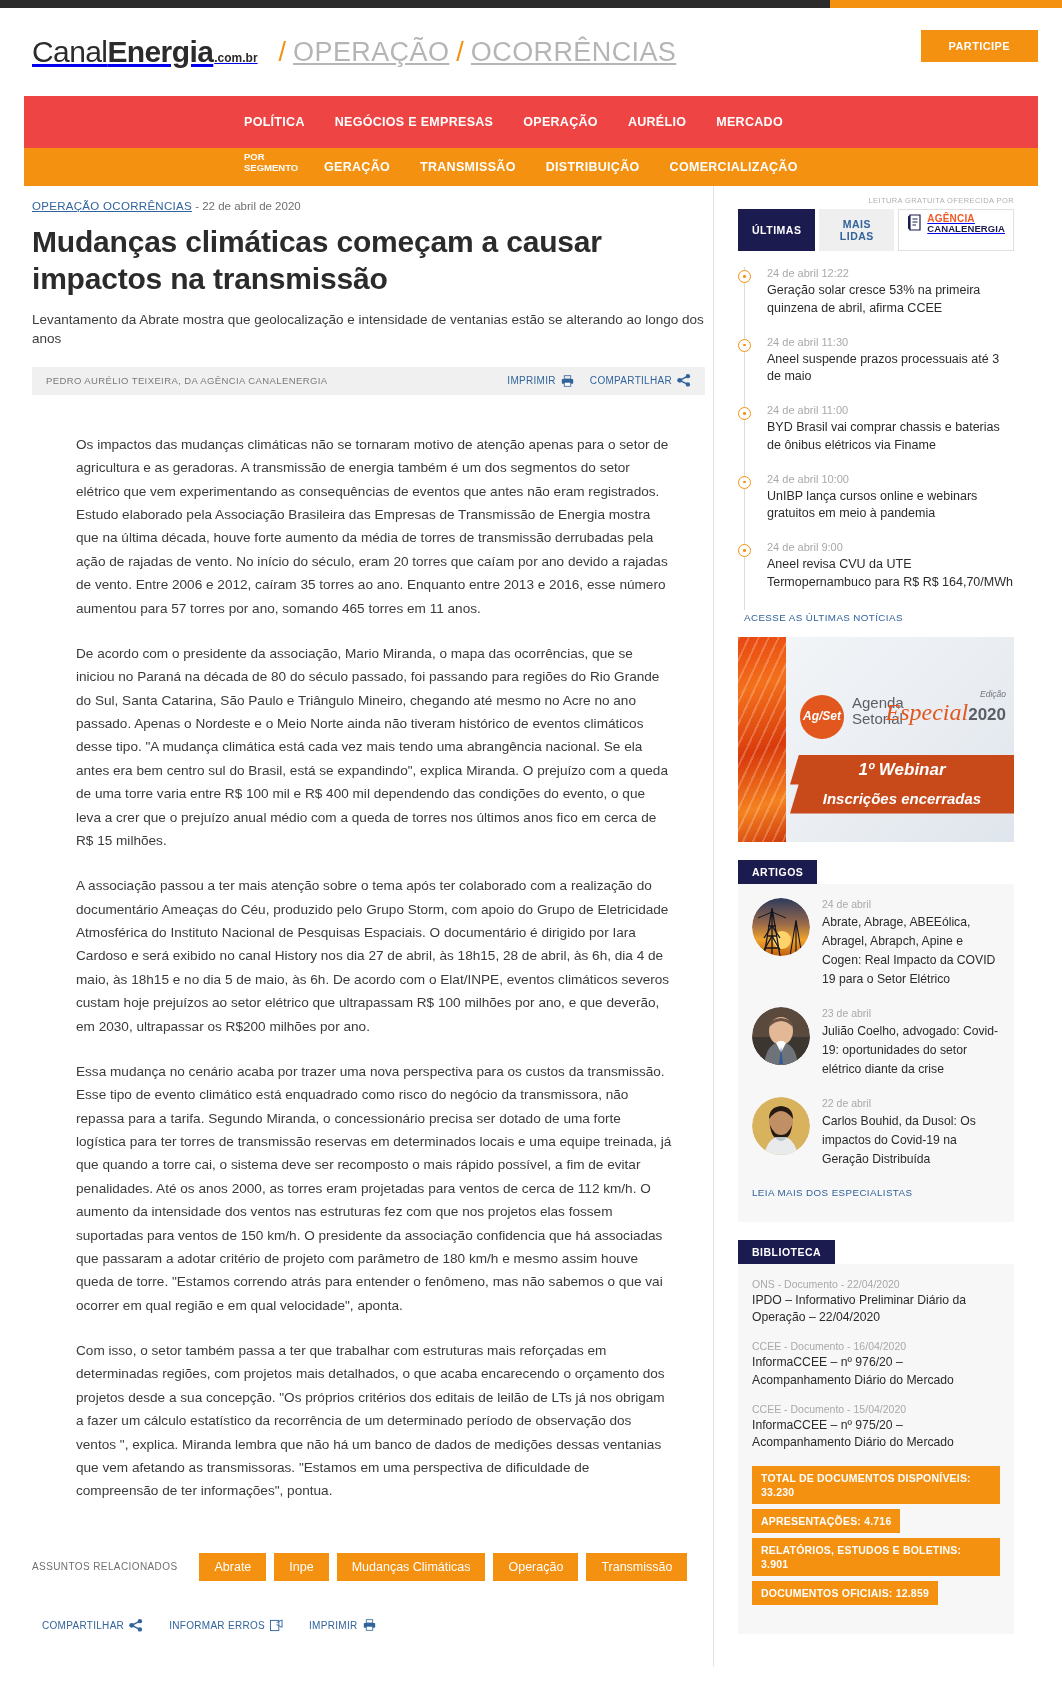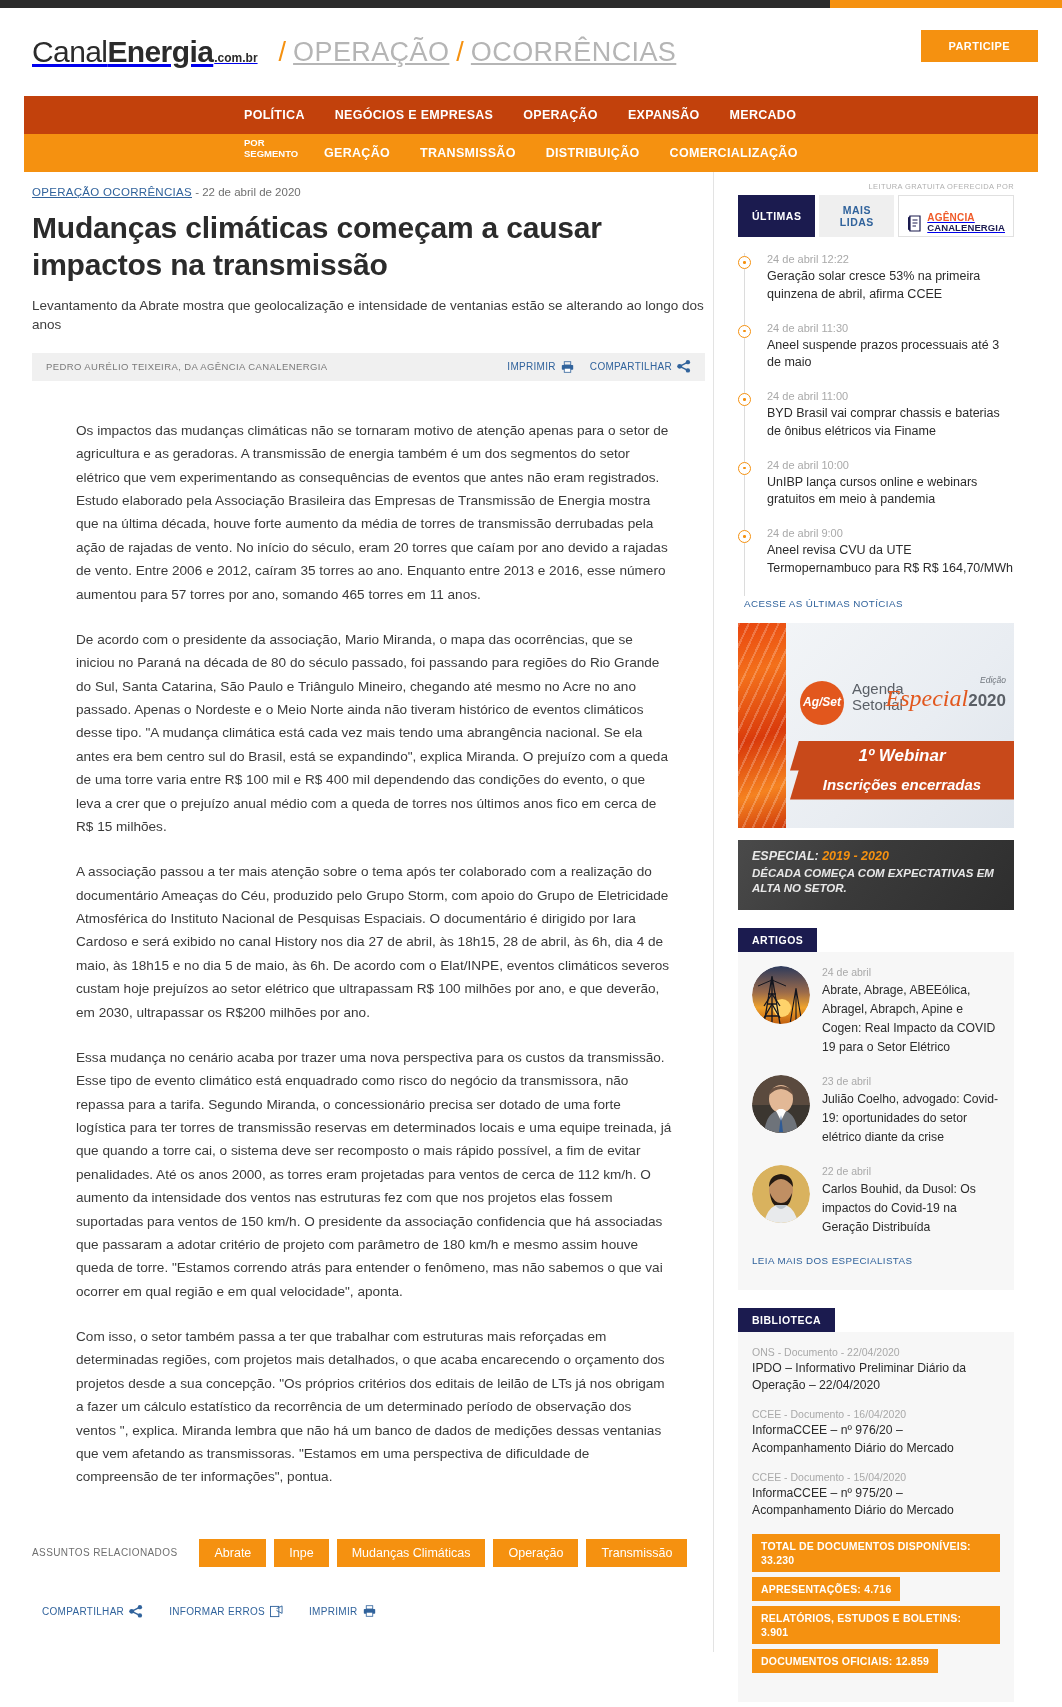--- a/index.html
+++ b/index.html
@@ -31,21 +31,21 @@
   .participe {
     position: absolute; right: 24px; top: 22px;
     background: #f59110; color: #fff; border: none;
     font-size: 11px; font-weight: 700; letter-spacing: .4px;
     padding: 10px 28px; cursor: pointer;
     font-family: "Liberation Sans", sans-serif;
   }
 
   
   .nav-main {
-    background: #c2410c; height: 38px; display: flex; align-items: center;
+    background: #ef4444; height: 52px; display: flex; align-items: center;
     margin: 0 24px; padding-left: 220px;
   }
   .nav-main a {
     color: #fff; text-decoration: none; font-size: 12.5px; font-weight: 700;
     letter-spacing: .3px; margin-right: 30px;
   }
   .nav-sub {
     background: #f59110; height: 38px; display: flex; align-items: center;
     margin: 0 24px; padding-left: 220px; position: relative;
   }
@@ -105,21 +105,21 @@
   .lgo-line { text-align: right; font-size: 7.5px; color: #b0b0b0; letter-spacing: .4px; padding-bottom: 4px; }
   .tabrow { display: flex; align-items: stretch; gap: 4px; position: relative; }
   .tab {
     font-size: 10.5px; font-weight: 700; letter-spacing: .5px; padding: 9px 14px;
     cursor: pointer; border: none; font-family: "Liberation Sans", sans-serif;
   }
   .tab.active { background: #1b1b4f; color: #fff; }
   .tab.inactive { background: #efefef; color: #31639c; }
   .agencia-box {
     margin-left: auto; border: 1px solid #e0e0e0; padding: 4px 8px;
-    display: flex; align-items: flex-end; gap: 5px; background: #fff;
+    display: flex; align-items: flex-start; gap: 5px; background: #fff;
   }
   .ag-txt { line-height: 9.5px; }
   .ag-txt .l1 { font-size: 10px; font-weight: 700; color: #f05a28; letter-spacing: .2px; }
   .ag-txt .l2 { font-size: 9.5px; font-weight: 700; color: #1b1b4f; letter-spacing: .1px; }
 
   .news-list { margin-top: 16px; border-left: 1px solid #dcdcdc; margin-left: 6px; padding-left: 0; }
   .news-item { position: relative; padding: 0 0 18px 22px; }
   .news-item .dot {
     position: absolute; left: -7px; top: 3px; width: 13px; height: 13px;
     border-radius: 50%; border: 1.5px solid #f59110; background: #fff;
@@ -222,21 +222,21 @@
     <span class="sep">/</span>
     <a class="crumb" href="#">OCORRÊNCIAS</a>
   </nav>
   <button class="participe">PARTICIPE</button>
 </header>
 
 <nav class="nav-main">
   <a href="#">POLÍTICA</a>
   <a href="#">NEGÓCIOS E EMPRESAS</a>
   <a href="#">OPERAÇÃO</a>
-  <a href="#">EXPANSÃO</a>
+  <a href="#">AURÉLIO</a>
   <a href="#">MERCADO</a>
 </nav>
 <nav class="nav-sub">
   <div class="por-segmento">
     <div>POR</div>
     <div>SEGMENTO</div>
   </div>
   <div class="links">
     <a href="#">GERAÇÃO</a>
     <a href="#">TRANSMISSÃO</a>
@@ -390,27 +390,20 @@
       </span>
       <span class="especial-script">
         <span class="ed" style="display:block">Edição</span>
         <span class="esp">Especial</span><span class="yr">2020</span>
       </span>
       <span class="ribbon r1">1º Webinar</span>
       <span class="ribbon r2">Inscrições encerradas</span>
     </a>
 
     
-    <a class="banner-especial" href="#" style="display:block;text-decoration:none;">
-      <span class="l1" style="display:block">
-        <span>ESPECIAL:</span>
-        <b>2019 - 2020</b>
-      </span>
-      <span class="l2" style="display:block">DÉCADA COMEÇA COM EXPECTATIVAS EM ALTA NO SETOR.</span>
-    </a>
 
     
     <span class="sec-badge">ARTIGOS</span>
     <div class="sec-panel">
 
       <div class="art-item">
         <span class="art-thumb">
           <svg width="58" height="58" viewBox="0 0 58 58">
             <defs>
               <clipPath id="c1">

